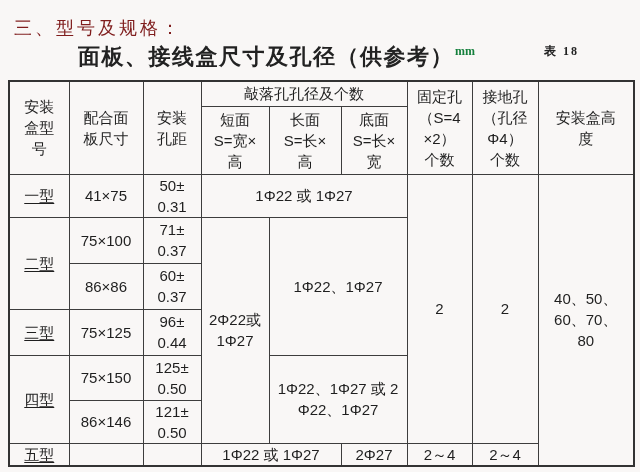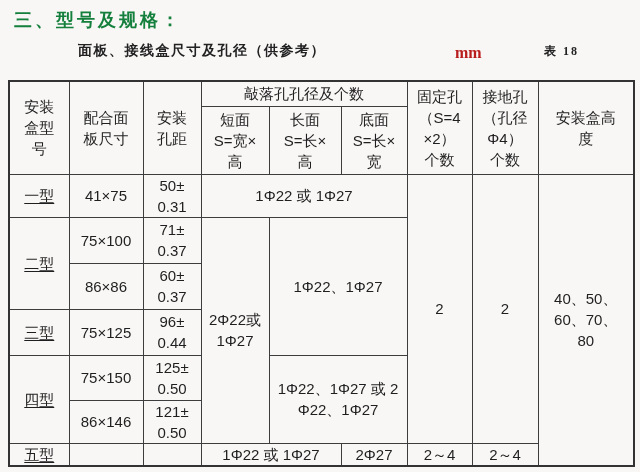--- a/index.html
+++ b/index.html
@@ -9,36 +9,36 @@
     font-family: "Liberation Sans", sans-serif;
   }
   .page {
     position: relative;
     width: 640px; height: 472px;
     background: #f9f7f6;
     color: #222;
     overflow: hidden;
   }
   .section-heading {
-    position: absolute; left: 14px; top: 8px;
+    position: absolute; left: 14px; top: 16px;
     font-family: "Liberation Serif", serif;
-    font-weight: bold; font-size: 18px;
-    letter-spacing: 3px; color: #15803d;
+    font-weight: normal; font-size: 18px;
+    letter-spacing: 3px; color: #7f1d1d;
   }
   .caption-line { position: absolute; top: 42px; left: 0; width: 640px; height: 26px; }
   .table-caption {
     position: absolute; left: 78px; top: 0;
     font-family: "Liberation Serif", serif;
-    font-weight: bold; font-size: 14px;
+    font-weight: bold; font-size: 22px;
     letter-spacing: 1.5px; color: #222;
   }
   .unit-label {
     position: absolute; left: 455px; top: 2px;
     font-family: "Liberation Serif", serif;
-    font-weight: bold; font-size: 16px; color: #b91c1c;
+    font-weight: bold; font-size: 12px; color: #15803d;
   }
   .table-number {
     position: absolute; left: 544px; top: 1px;
     font-family: "Liberation Serif", serif;
     font-weight: bold; font-size: 12px;
     letter-spacing: 2px; color: #222;
   }
   table.spec {
     position: absolute; left: 8px; top: 80px;
     width: 625px;

